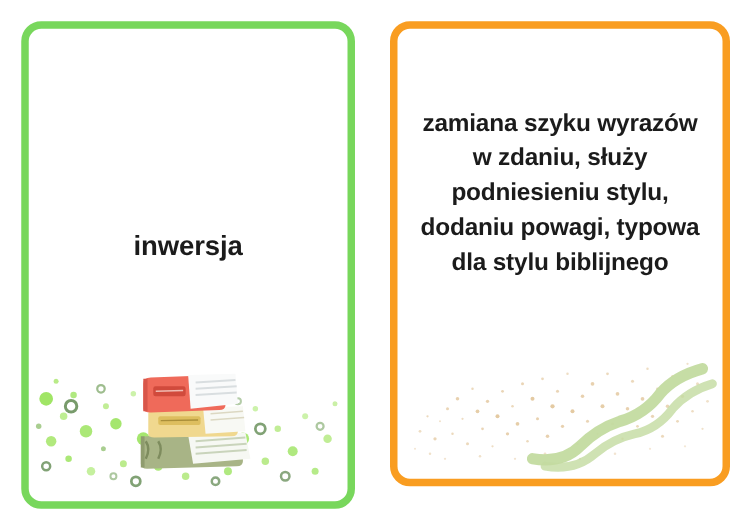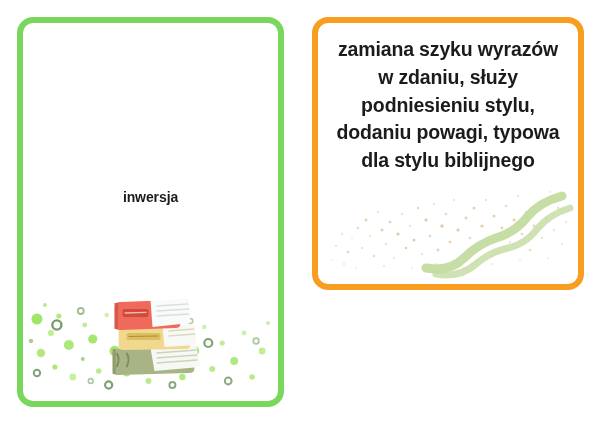--- a/index.html
+++ b/index.html
@@ -40,37 +40,37 @@
     height: 390px;
     border-width: 6px;
     border-color: #78d75c;
   }
 
   
   #card-definition {
     left: 312px;
     top: 17px;
     width: 272px;
-    height: 273px;
+    height: 372px;
     border-width: 6px;
     border-color: #f99d21;
   }
 
   .card-inner {
     position: absolute;
     left: 0; top: 0; right: 0; bottom: 0;
     display: flex;
     align-items: center;
     justify-content: center;
   }
 
   .term-text {
     position: relative;
     z-index: 3;
-    font-size: 14px;
+    font-size: 22px;
     font-weight: bold;
     color: #1b1b1b;
     letter-spacing: -0.1px;
     text-align: center;
     transform: translateY(-15px);
   }
 
   .definition-text {
     position: relative;
     z-index: 3;

